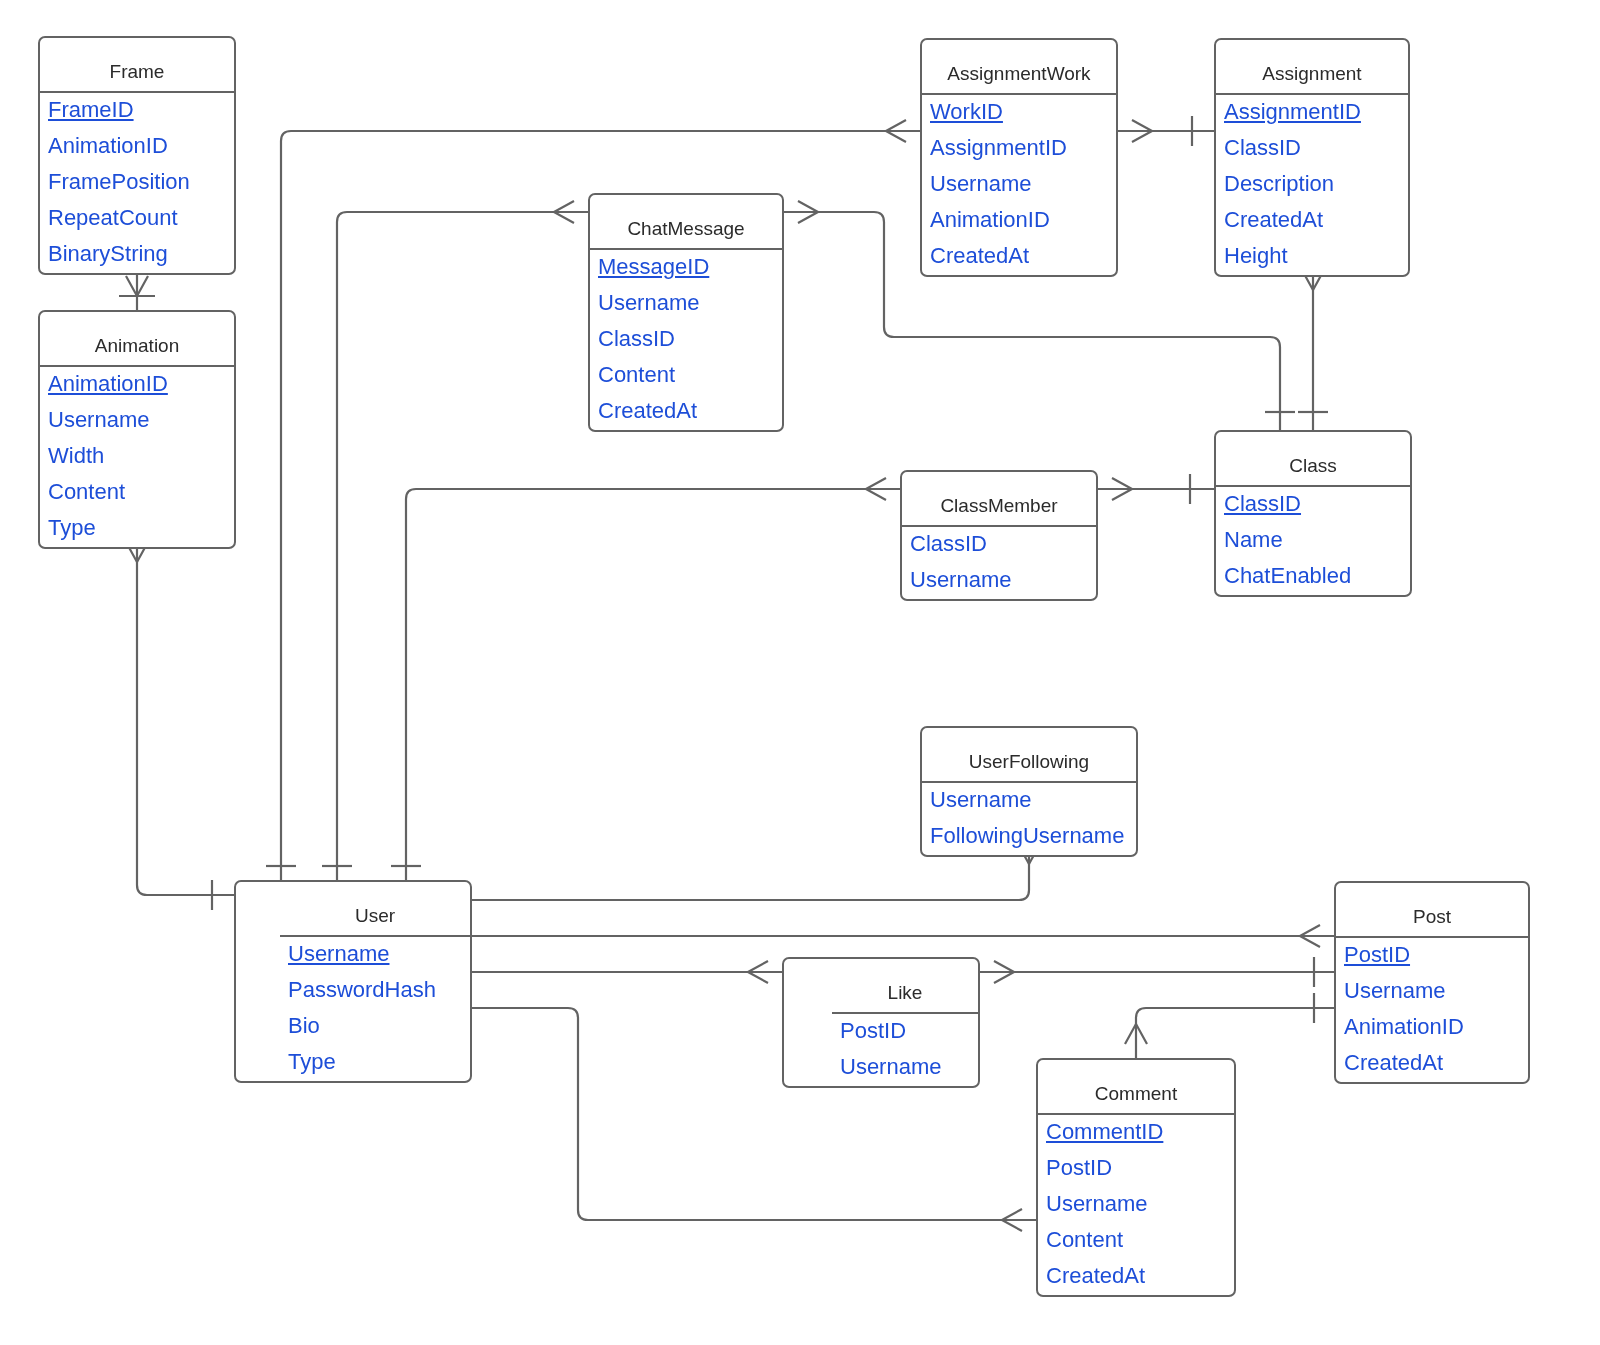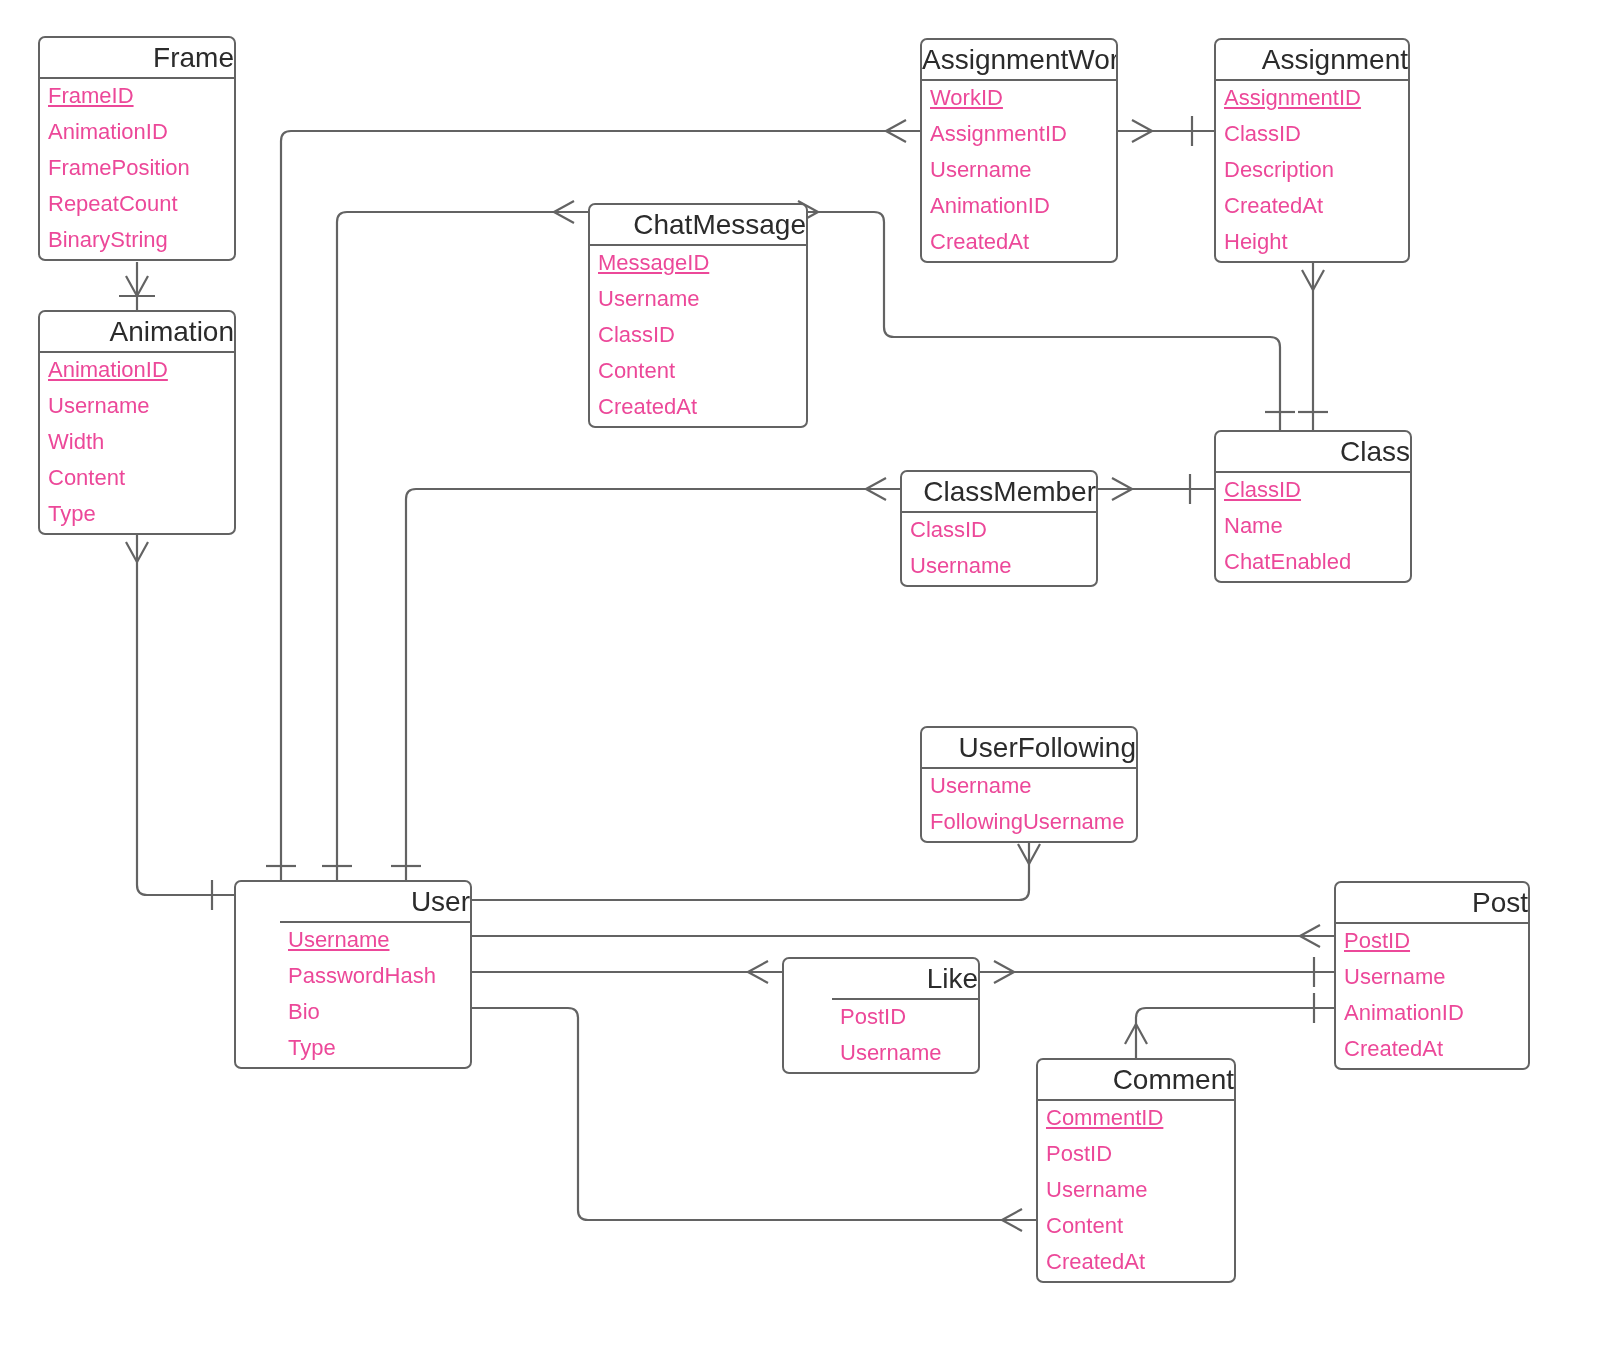--- a/index.html
+++ b/index.html
@@ -33,39 +33,40 @@
     box-sizing: border-box;
     background: #ffffff;
     border: 2px solid #636363;
     border-radius: 7px;
     z-index: 5;
   }
   .entity-title {
     box-sizing: border-box;
     height: 41px;
     line-height: 39px;
-    text-align: right;
-    font-size: 28px;
+    text-align: center;
+    font-size: 19px;
     color: #2b2b2b;
     border-bottom: 2px solid #636363;
     white-space: nowrap;
     overflow: hidden;
+    margin-top: 14px;
   }
   .attr-list {
     padding: 0;
     margin: 0;
     list-style: none;
   }
   .attr {
     box-sizing: border-box;
     height: 36px;
     line-height: 34px;
     padding-left: 8px;
     font-size: 22px;
-    color: #ec4899;
+    color: #1d4ed8;
     white-space: nowrap;
     overflow: hidden;
   }
   .attr.pk {
     text-decoration: underline;
     text-underline-offset: 2px;
   }
 </style>
 </head>
 <body>
@@ -154,21 +155,21 @@
       <div class="entity" style="left: 38px; top: 310px; width: 198px;">
         <div class="entity-title">Animation</div>
         <ul class="attr-list">
           <li class="attr pk">AnimationID</li>
           <li class="attr">Username</li>
           <li class="attr">Width</li>
           <li class="attr">Content</li>
           <li class="attr">Type</li>
         </ul>
       </div>
-      <div class="entity" style="left: 588px; top: 203px; width: 220px;">
+      <div class="entity" style="left: 588px; top: 193px; width: 196px;">
         <div class="entity-title">ChatMessage</div>
         <ul class="attr-list">
           <li class="attr pk">MessageID</li>
           <li class="attr">Username</li>
           <li class="attr">ClassID</li>
           <li class="attr">Content</li>
           <li class="attr">CreatedAt</li>
         </ul>
       </div>
       <div class="entity" style="left: 920px; top: 38px; width: 198px;">

